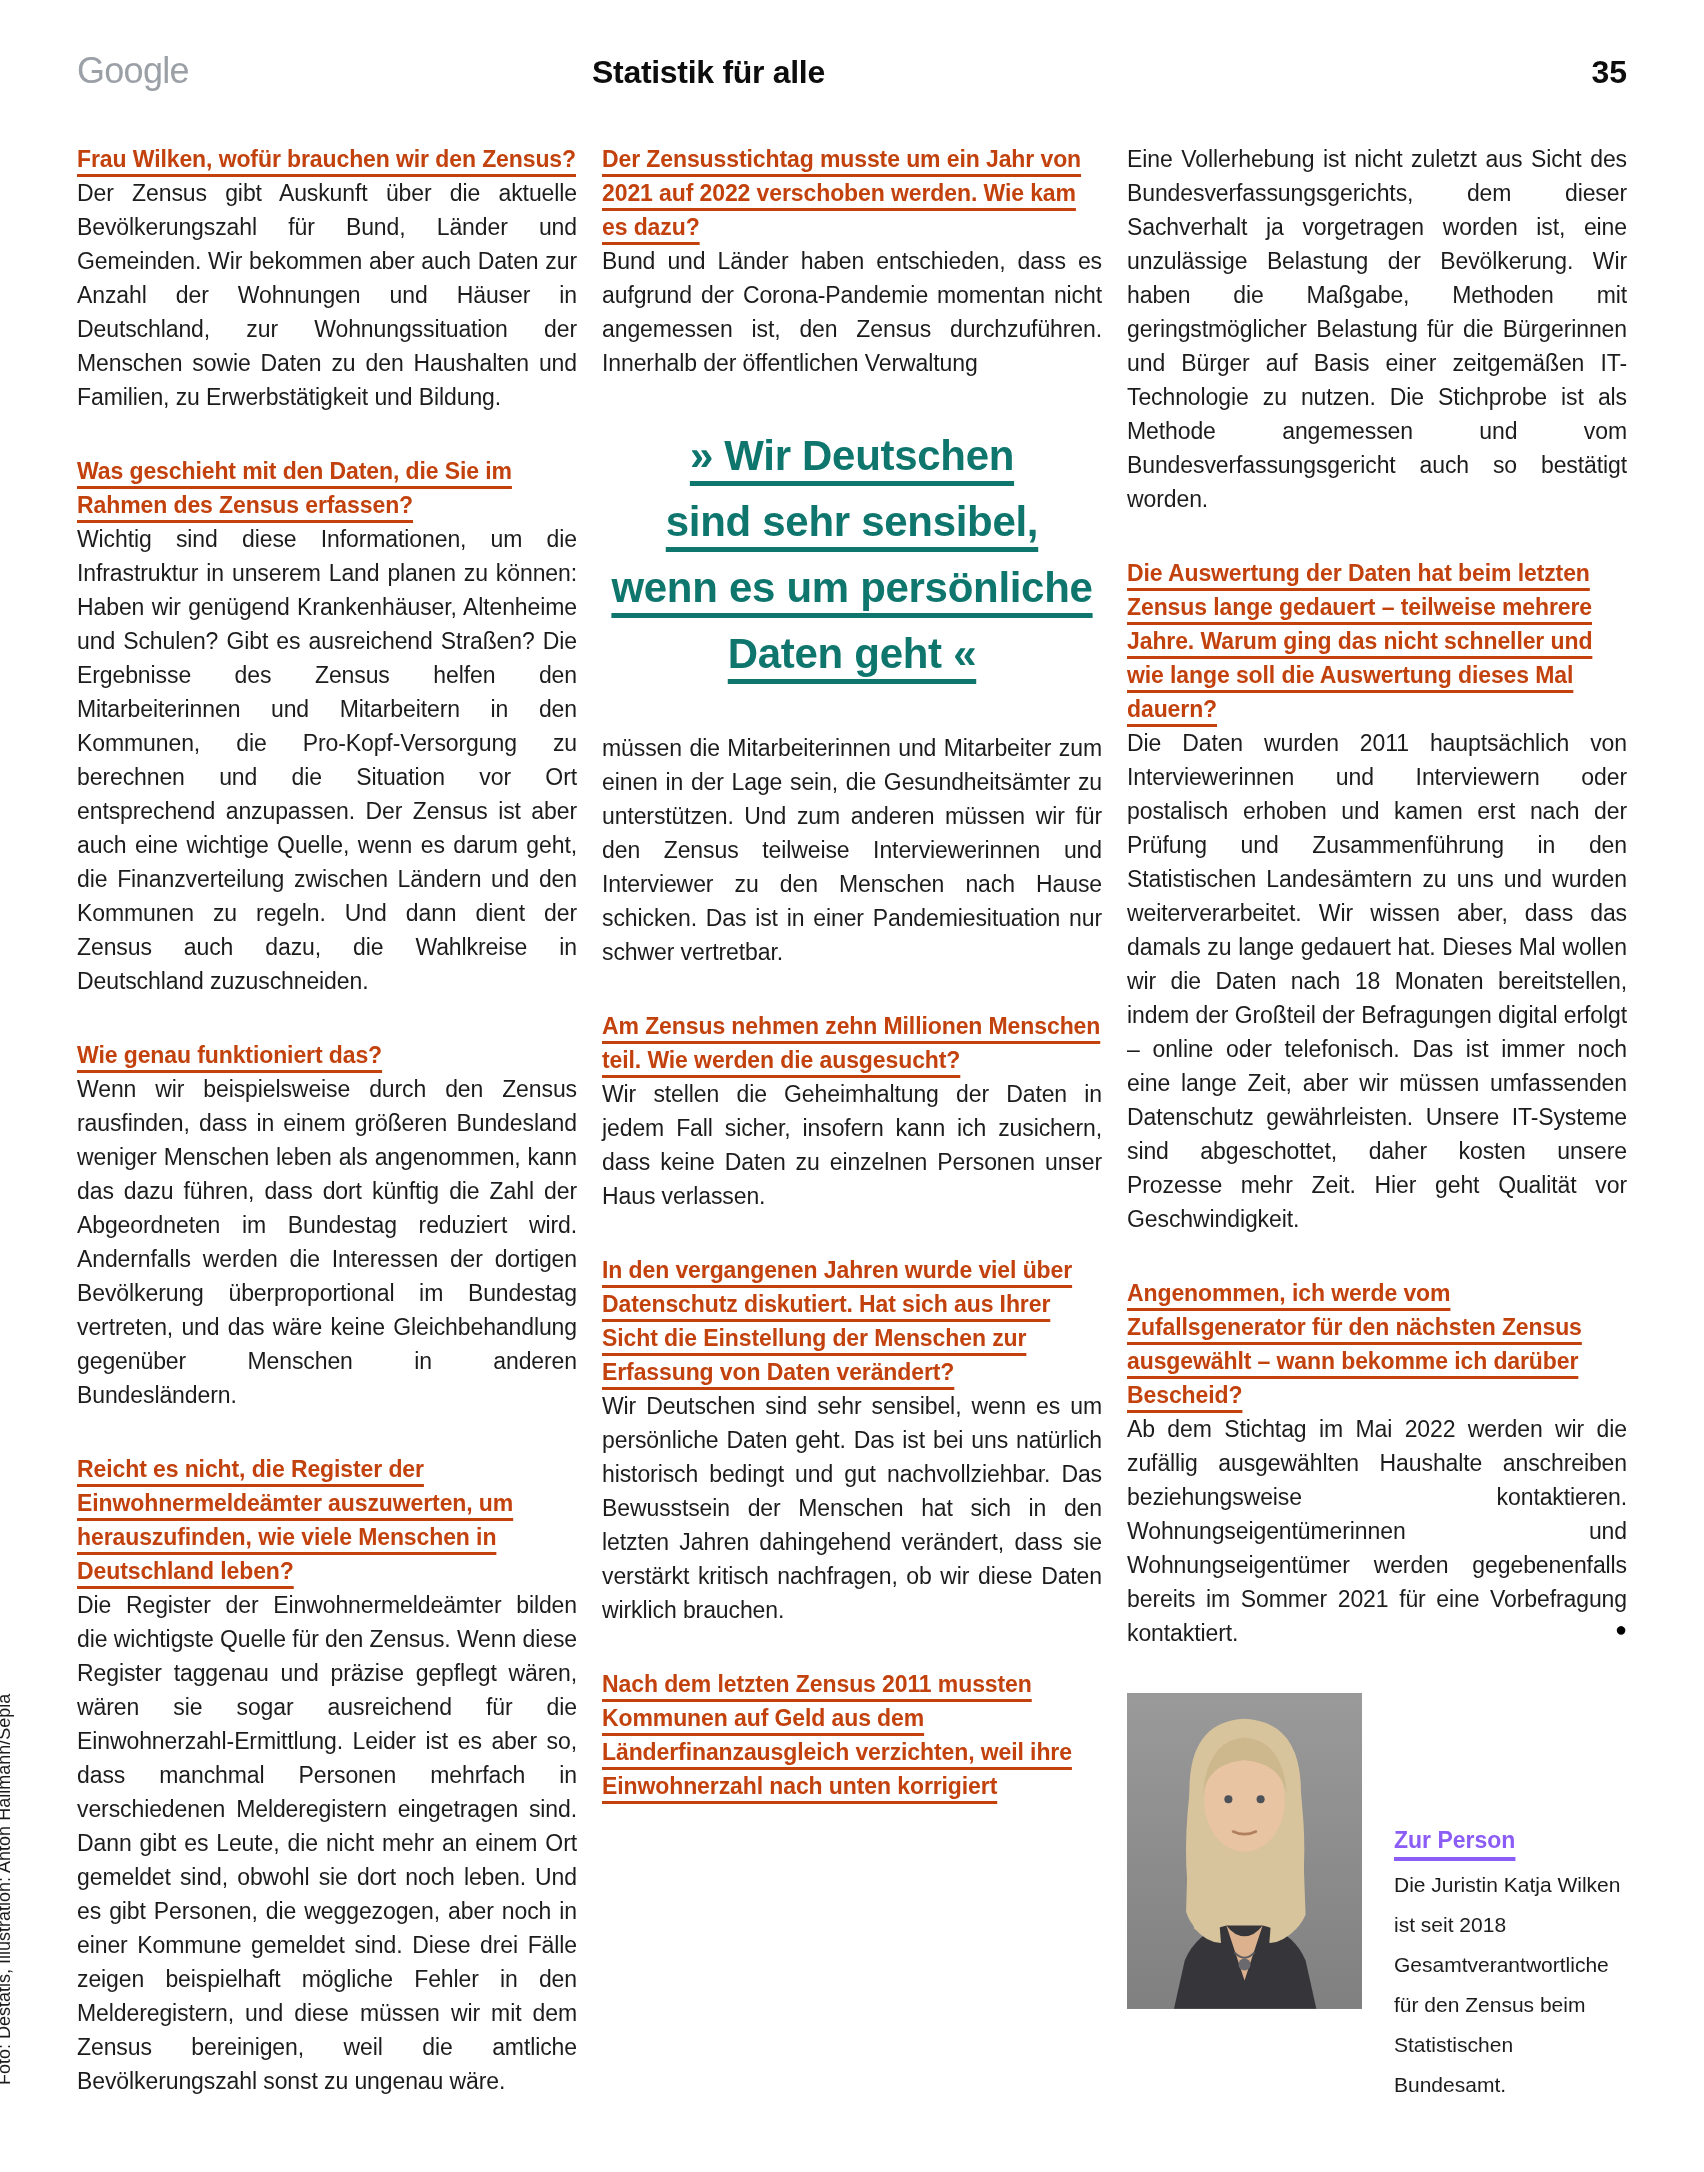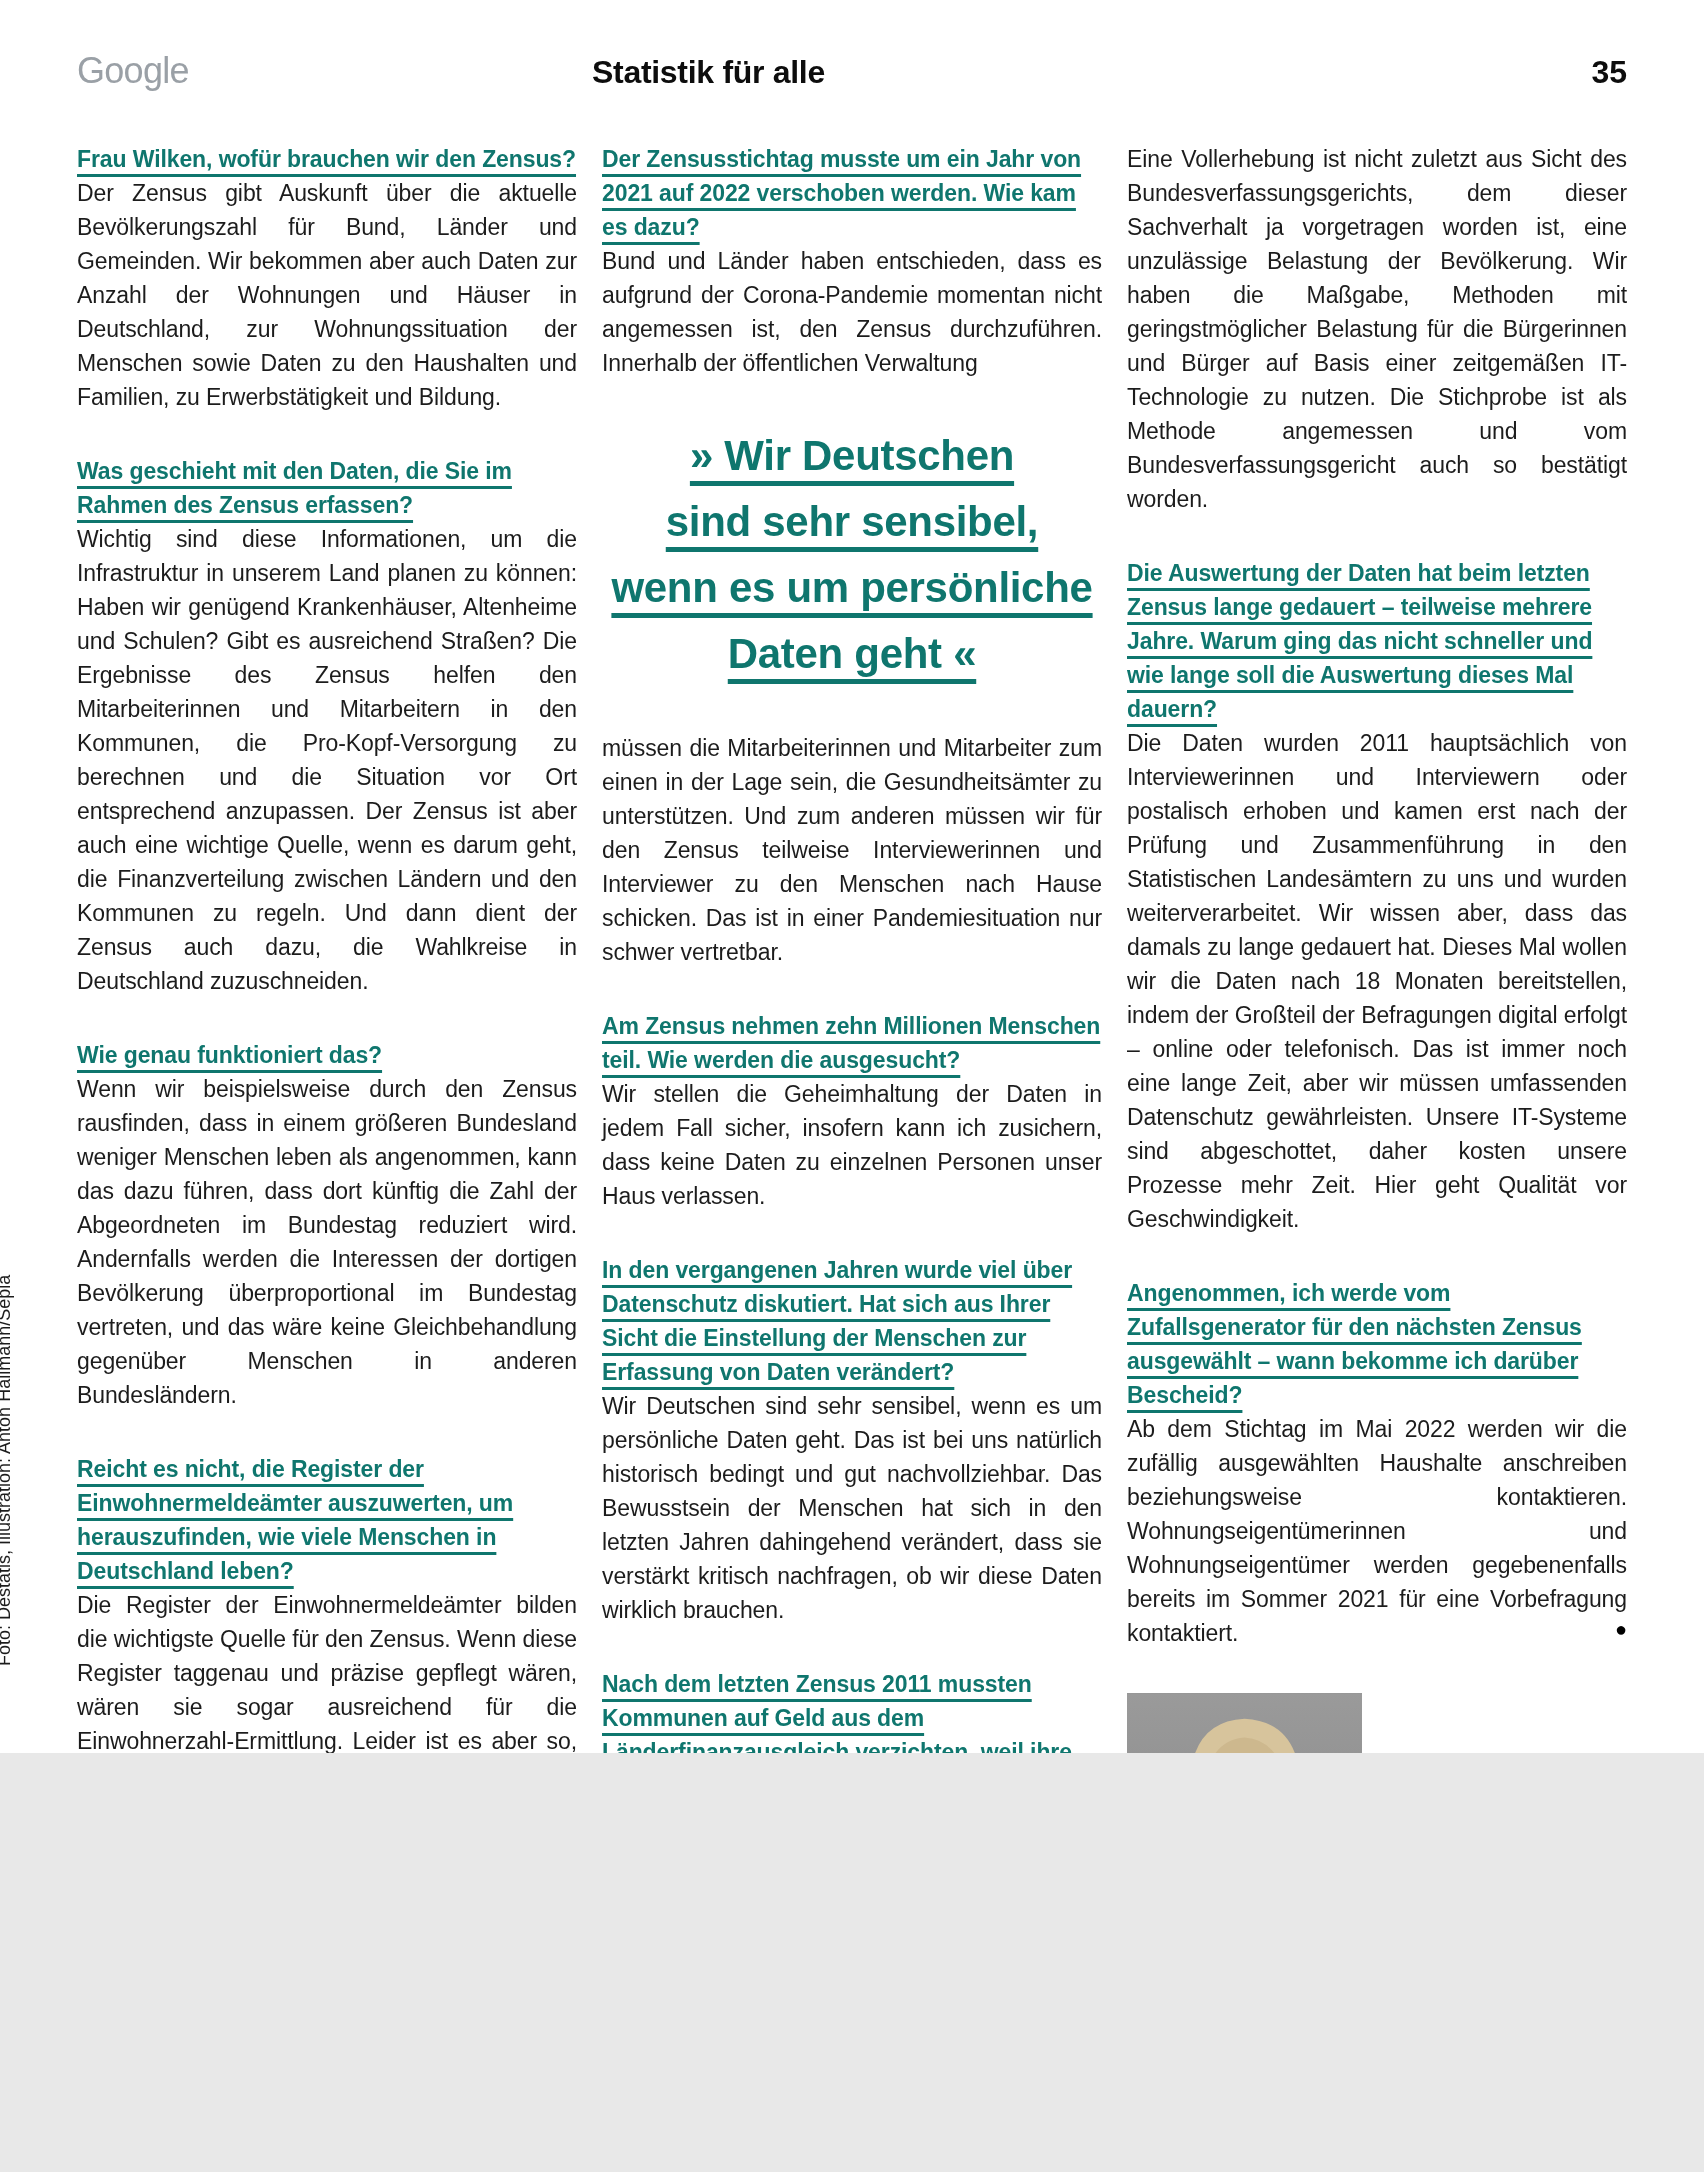--- a/index.html
+++ b/index.html
@@ -1,28 +1,28 @@
 <!DOCTYPE html>
 <html lang="de" style="font-size:10.7px"><head>
 <meta charset="utf-8">
 <style>
   html,body{margin:0;padding:0;background:#e8e8e8;}
   .page{
-    position:relative;width:1704px;height:1753px;background:#ffffff;
+    position:relative;width:1704px;height:2172px;background:#ffffff;
     overflow:hidden;font-family:"Liberation Sans",sans-serif;color:#1c1c1c;
   }
   
   .hdr-logo{position:absolute;left:77px;top:50px;font-size:36px;color:#9aa0a6;letter-spacing:-0.7px;}
   .hdr-title{position:absolute;left:592px;top:54px;font-size:32px;font-weight:700;color:#0d0d0d;letter-spacing:-0.3px;}
   .hdr-page{position:absolute;right:77px;top:54px;font-size:32px;font-weight:700;color:#0d0d0d;}
   
   .columns{position:absolute;left:77px;top:142px;width:1551px;display:flex;gap:25px;}
   .col{flex:0 0 500px;width:500px;}
   .q{
-    font-weight:700;font-size:23px;line-height:34px;color:#0f766e;
+    font-weight:700;font-size:23px;line-height:34px;color:#c2410c;
     text-decoration:underline;text-decoration-thickness:2.7px;text-underline-offset:7.4px;
     margin:40px 0 0 0;letter-spacing:-0.1px;
   }
   .col > .q:first-child{margin-top:0;}
   .a{
     font-size:23px;line-height:34px;margin:0;text-align:justify;
     letter-spacing:-0.1px;hyphens:auto;-webkit-hyphens:auto;
   }
   .a.cont{margin-top:0;}
   .a.last{position:relative;}

